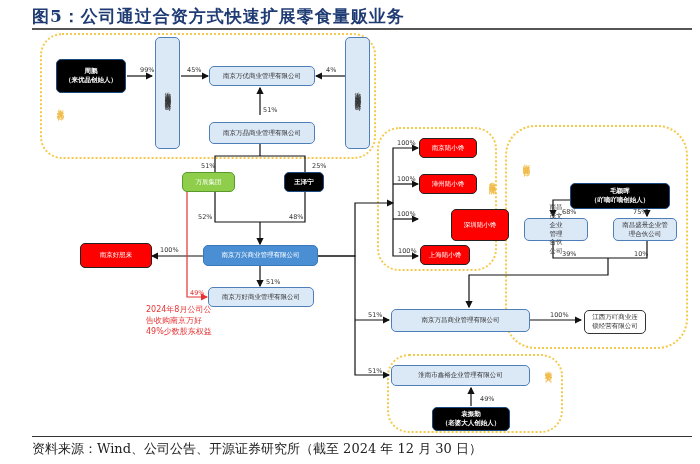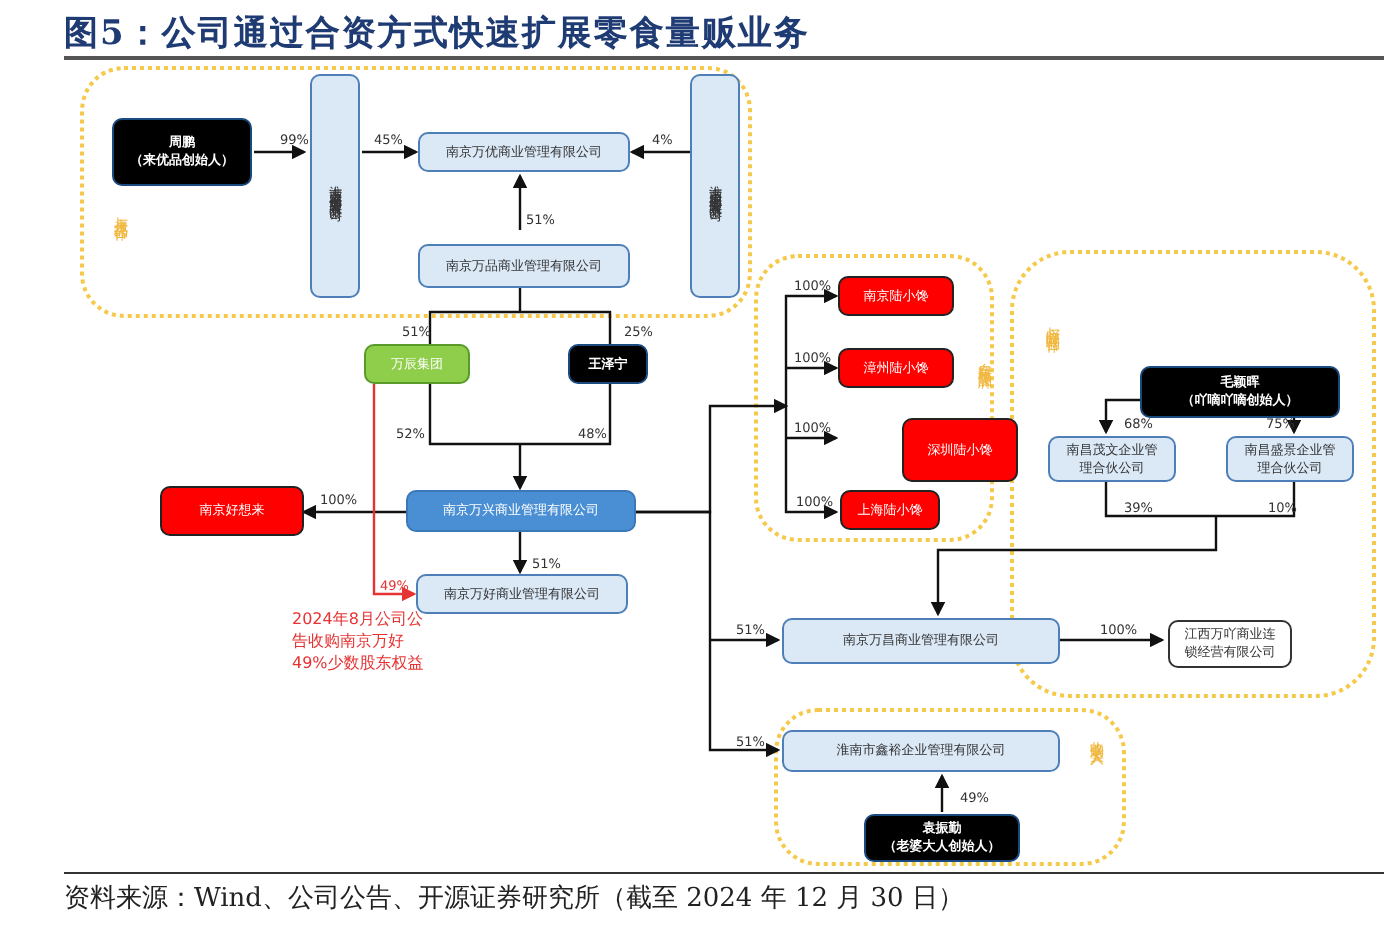--- a/index.html
+++ b/index.html
@@ -87,21 +87,21 @@
 <div class="node red" style="left:80px;top:243px;width:72px;height:25px;">南京好想来</div>
 <div class="node light" style="left:208px;top:287px;width:106px;height:20px;">南京万好商业管理有限公司</div>
 
 <div class="node red" style="left:419px;top:138px;width:58px;height:20px;">南京陆小馋</div>
 <div class="node red" style="left:419px;top:174px;width:58px;height:20px;">漳州陆小馋</div>
 <div class="node red" style="left:419px;top:209px;width:58px;height:32px;margin-left:32px;">深圳陆小馋</div>
 <div class="node red" style="left:420px;top:245px;width:50px;height:20px;">上海陆小馋</div>
 
 <div class="node dark" style="left:570px;top:159px;width:100px;height:26px;white-space:pre-line;margin-top:24px;">毛颖晖
 （吖嘀吖嘀创始人）</div>
-<div class="node light" style="left:524px;top:218px;width:64px;height:23px;padding:0 6px;">南昌茂文企业管理合伙公司</div>
+<div class="node light" style="left:524px;top:218px;width:64px;height:23px;padding:0 22px;">南昌茂文企业管理合伙公司</div>
 <div class="node light" style="left:613px;top:218px;width:64px;height:23px;padding:0 6px;">南昌盛景企业管理合伙公司</div>
 
 <div class="node light" style="left:391px;top:309px;width:139px;height:23px;">南京万昌商业管理有限公司</div>
 <div class="node white" style="left:584px;top:310px;width:62px;height:24px;padding:0 6px;">江西万吖商业连锁经营有限公司</div>
 <div class="node light" style="left:391px;top:365px;width:139px;height:21px;">淮南市鑫裕企业管理有限公司</div>
 <div class="node dark" style="left:432px;top:407px;width:78px;height:24px;white-space:pre-line;">袁振勤
 （老婆大人创始人）</div>
 
 <div class="pct" style="left:113px;top:66px;margin-left:27px;">99%</div>
 <div class="pct" style="left:187px;top:66px;">45%</div>

